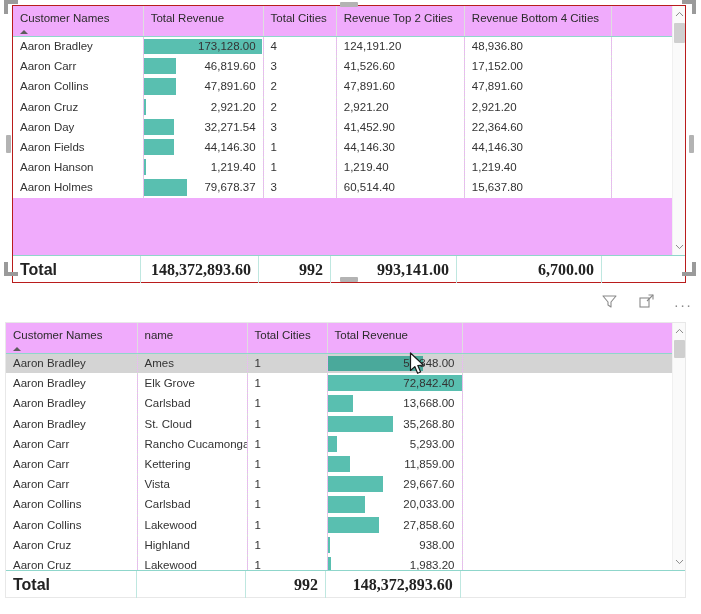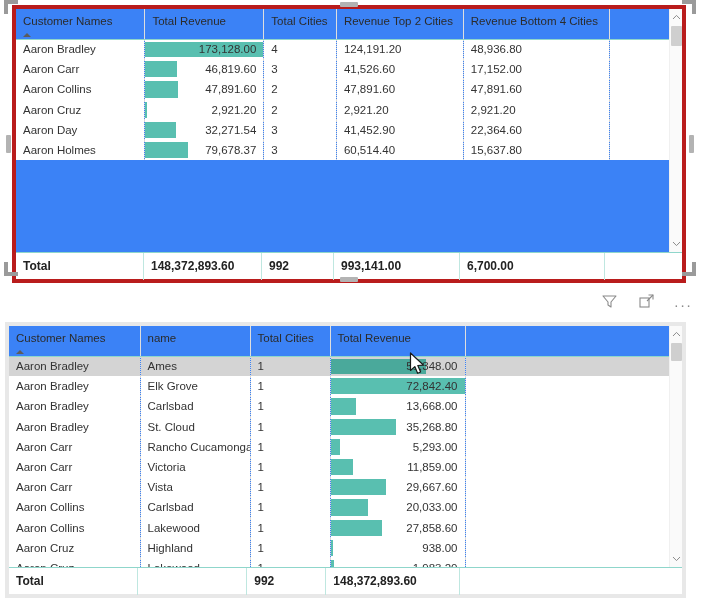--- a/index.html
+++ b/index.html
@@ -6,21 +6,21 @@
   html, body {
     margin: 0; padding: 0;
     width: 701px; height: 614px;
     background: #ffffff;
     font-family: "Liberation Sans", sans-serif;
     -webkit-font-smoothing: antialiased;
   }
   .page { position: relative; width: 701px; height: 614px; overflow: hidden; background:#fff; }
 
   
-  .visual-frame { position: absolute; border: 4px solid #b91c1c; background:#3b82f6; }
+  .visual-frame { position: absolute; border: 1px solid #b91c1c; background:#f0abfc; }
   .v1 { left: 12px; top: 5px; width: 674px; height: 278px; }
   .v2 { left: 5px; top: 322px; width: 681px; height: 276px; border-color:#e8e8e8; }
 
   .handle { position: absolute; background: #b3b3b3; z-index: 40; }
   .corner { position: absolute; width: 14px; height: 14px; z-index: 41; }
   .corner i { position:absolute; background:#9a9a9a; }
   .corner .h { width: 14px; height: 4px; }
   .corner .v { width: 4px; height: 14px; }
 
   .hbar { width: 18px; height: 5px; border-radius:1px; }
@@ -80,27 +80,27 @@
 
   
   .total-row {
     display:flex; align-items:center;
     border-top: 1px solid #8fd6cb;
     height: 27px;
     background:#ffffff;
     flex: none;
   }
   .total-row .tc {
-    font-size: 12px; font-weight: bold; color:#222;
+    font-size: 16px; font-weight: bold; color:#222;
     padding: 0 7px; white-space:nowrap; overflow:hidden;
     border-right: 1px solid #bfe7e0;
     height:27px; line-height:27px;
   }
   .total-row .tc:last-child { border-right:none; }
-  .total-row .num { text-align:left; }
+  .total-row .num { text-align:right;font-family:Liberation Serif, serif; }
 
   
   .scrollbar {
     position:absolute; top:0; right:0; width:13px; bottom:0;
     background:#fafafa; border-left:1px solid #f0f0f0;
   }
   .scrollbar .arrow {
     position:absolute; left:0; width:13px; height:14px;
     display:flex; align-items:center; justify-content:center;
     color:#999; font-size:9px; line-height:1;
@@ -200,20 +200,42 @@
               </tr>
               <tr class="row ">
                 <td>Aaron Day</td>
                 <td class="barcell">
                   <div class="bar" style="width:30.2px"></div>
                   <span class="bval">32,271.54</span>
                 </td>
                 <td class="num">3</td>
                 <td class="num">41,452.90</td>
                 <td class="num">22,364.60</td>
+                <td></td>
+              </tr>
+              <tr class="row ">
+                <td>Aaron Fields</td>
+                <td class="barcell">
+                  <div class="bar" style="width:30.1px"></div>
+                  <span class="bval">44,146.30</span>
+                </td>
+                <td class="num">1</td>
+                <td class="num">44,146.30</td>
+                <td class="num">44,146.30</td>
+                <td></td>
+              </tr>
+              <tr class="row ">
+                <td>Aaron Hanson</td>
+                <td class="barcell">
+                  <div class="bar" style="width:2.0px"></div>
+                  <span class="bval">1,219.40</span>
+                </td>
+                <td class="num">1</td>
+                <td class="num">1,219.40</td>
+                <td class="num">1,219.40</td>
                 <td></td>
               </tr>
               <tr class="row alt">
                 <td>Aaron Holmes</td>
                 <td class="barcell">
                   <div class="bar" style="width:43.0px"></div>
                   <span class="bval">79,678.37</span>
                 </td>
                 <td class="num">3</td>
                 <td class="num">60,514.40</td>
@@ -358,21 +380,21 @@
                 <td>Rancho Cucamonga</td>
                 <td class="num">1</td>
                 <td class="barcell">
                   <div class="bar" style="width:9.8px"></div>
                   <span class="bval">5,293.00</span>
                 </td>
                 <td></td>
               </tr>
               <tr class="row alt">
                 <td>Aaron Carr</td>
-                <td>Victoria</td>
+                <td>Kettering</td>
                 <td class="num">1</td>
                 <td class="barcell">
                   <div class="bar" style="width:22.0px"></div>
                   <span class="bval">11,859.00</span>
                 </td>
                 <td></td>
               </tr>
               <tr class="row ">
                 <td>Aaron Carr</td>
                 <td>Vista</td>

